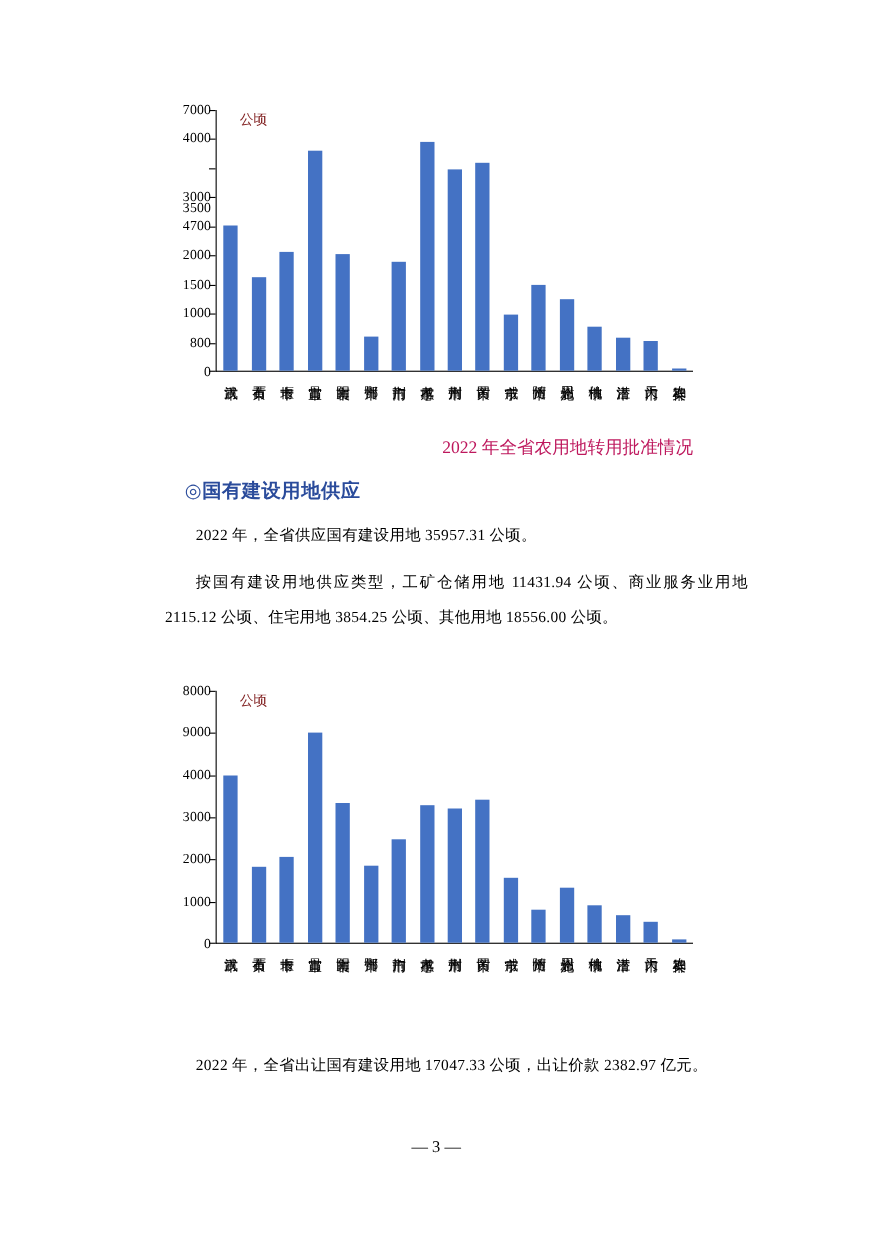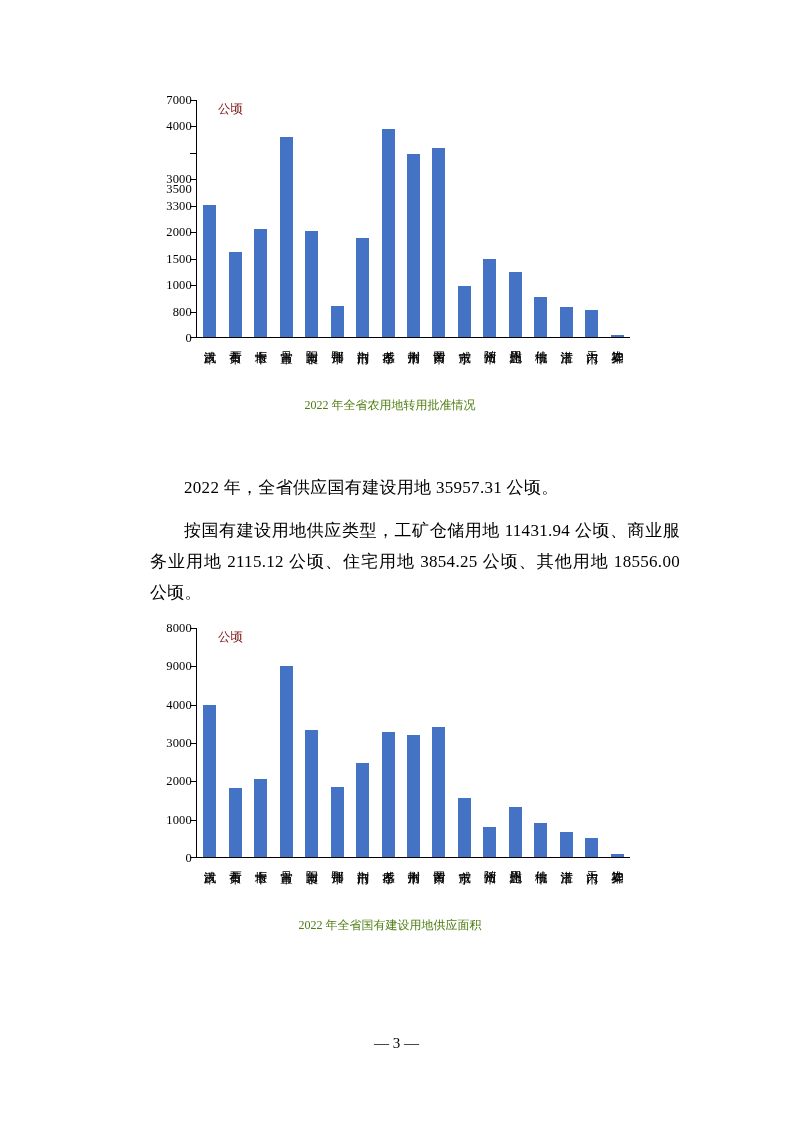--- a/index.html
+++ b/index.html
@@ -38,35 +38,35 @@
 
   .xlabels { position:absolute; left:47px; right:0; display:flex; }
   .xlslot { flex:1 1 0; display:flex; justify-content:center; }
   .xlab {
     writing-mode:vertical-rl; text-orientation:upright;
     font-size:12.5px; line-height:1.02; letter-spacing:0px;
     font-family:"Liberation Serif","DejaVu Serif",serif; color:#000;
     white-space:nowrap;
   }
   .caption {
-    position:absolute; width:100%; text-align:center;
-    font-size:12px; color:#4d7c0f;
+    position:absolute; width:100%; text-align:right;
+    font-size:16px; color:#be185d;
     font-family:"Liberation Serif","DejaVu Serif",serif;
   }
 
   
   .heading {
     position:absolute; left:168px; top:434px;
     font-size:17.5px; font-weight:bold; color:#2a4b9b;
     font-family:"Liberation Sans","DejaVu Sans",sans-serif;
     letter-spacing:.5px;
   }
   .para {
     position:absolute; left:150px; width:530px;
-    font-size:17px; line-height:31px; text-align:justify;
+    font-size:14px; line-height:31px; text-align:justify;
     text-justify:inter-ideograph; text-indent:2em;
     font-family:"Liberation Serif","DejaVu Serif",serif;
     letter-spacing:.3px;
   }
   .pageno {
     position:absolute; width:100%; text-align:center; top:1035px;
     font-size:15px; font-family:"Liberation Serif","DejaVu Serif",serif;
   }
 </style>
 </head>
@@ -75,21 +75,21 @@
 <div class="page">
 
   <div class="chart-block" id="chart1" style="left:150px; top:100px; width:480px;">
     <div class="chart-area" id="chart1-area" style="height:238px;">
       <div class="ylabels" id="chart1-ylabels">
           <div class="yl" style="top: 238px;">0</div>
           <div class="yl" style="top: 211.556px;">800</div>
           <div class="yl" style="top: 185.111px;">1000</div>
           <div class="yl" style="top: 158.667px;">1500</div>
           <div class="yl" style="top: 132.222px;">2000</div>
-          <div class="yl" style="top: 105.778px;">3300</div>
+          <div class="yl" style="top: 105.778px;">4700</div>
           <div class="yl" style="top: 79.3333px;">3000</div>
           <div class="yl" style="top: 52.8889px; margin-top: 36px;">3500</div>
           <div class="yl" style="top: 26.4444px;">4000</div>
           <div class="yl" style="top: 0px;">7000</div>
         </div>
       <div class="axis-v"></div>
       <div class="axis-h"></div>
       <div class="unit" id="chart1-unit" style="left:68px; top:1px;">公顷</div>
       <div class="plot" id="chart1-plot">
           <div class="barslot">
@@ -204,20 +204,21 @@
         <div class="xlslot">
           <span class="xlab">天门市</span>
         </div>
         <div class="xlslot">
           <span class="xlab">神农架</span>
         </div>
       </div>
     <div class="caption" id="chart1-caption" style="top:297px;">2022 年全省农用地转用批准情况</div>
   </div>
 
+  <div class="heading">◎国有建设用地供应</div>
 
   <div class="para" style="top:472px;">2022 年，全省供应国有建设用地 35957.31 公顷。</div>
   <div class="para" style="top:515px;">按国有建设用地供应类型，工矿仓储用地 11431.94 公顷、商业服务业用地 2115.12 公顷、住宅用地 3854.25 公顷、其他用地 18556.00 公顷。</div>
 
   <div class="chart-block" id="chart2" style="left:150px; top:628px; width:480px;">
     <div class="chart-area" id="chart2-area" style="height:230px;">
       <div class="ylabels" id="chart2-ylabels">
           <div class="yl" style="top: 230px;">0</div>
           <div class="yl" style="top: 191.667px;">1000</div>
           <div class="yl" style="top: 153.333px;">2000</div>
@@ -336,19 +337,19 @@
         <div class="xlslot">
           <span class="xlab">潜江市</span>
         </div>
         <div class="xlslot">
           <span class="xlab">天门市</span>
         </div>
         <div class="xlslot">
           <span class="xlab">神农架</span>
         </div>
       </div>
-    <div class="caption" id="chart2-caption" style="top:289px;">2022 年全省国有建设用地供应面积</div>
   </div>
 
+  <div class="para" style="top:954px;">2022 年，全省出让国有建设用地 17047.33 公顷，出让价款 2382.97 亿元。</div>
 
   <div class="pageno">— 3 —</div>
 
 </div>
 
 </body></html>

